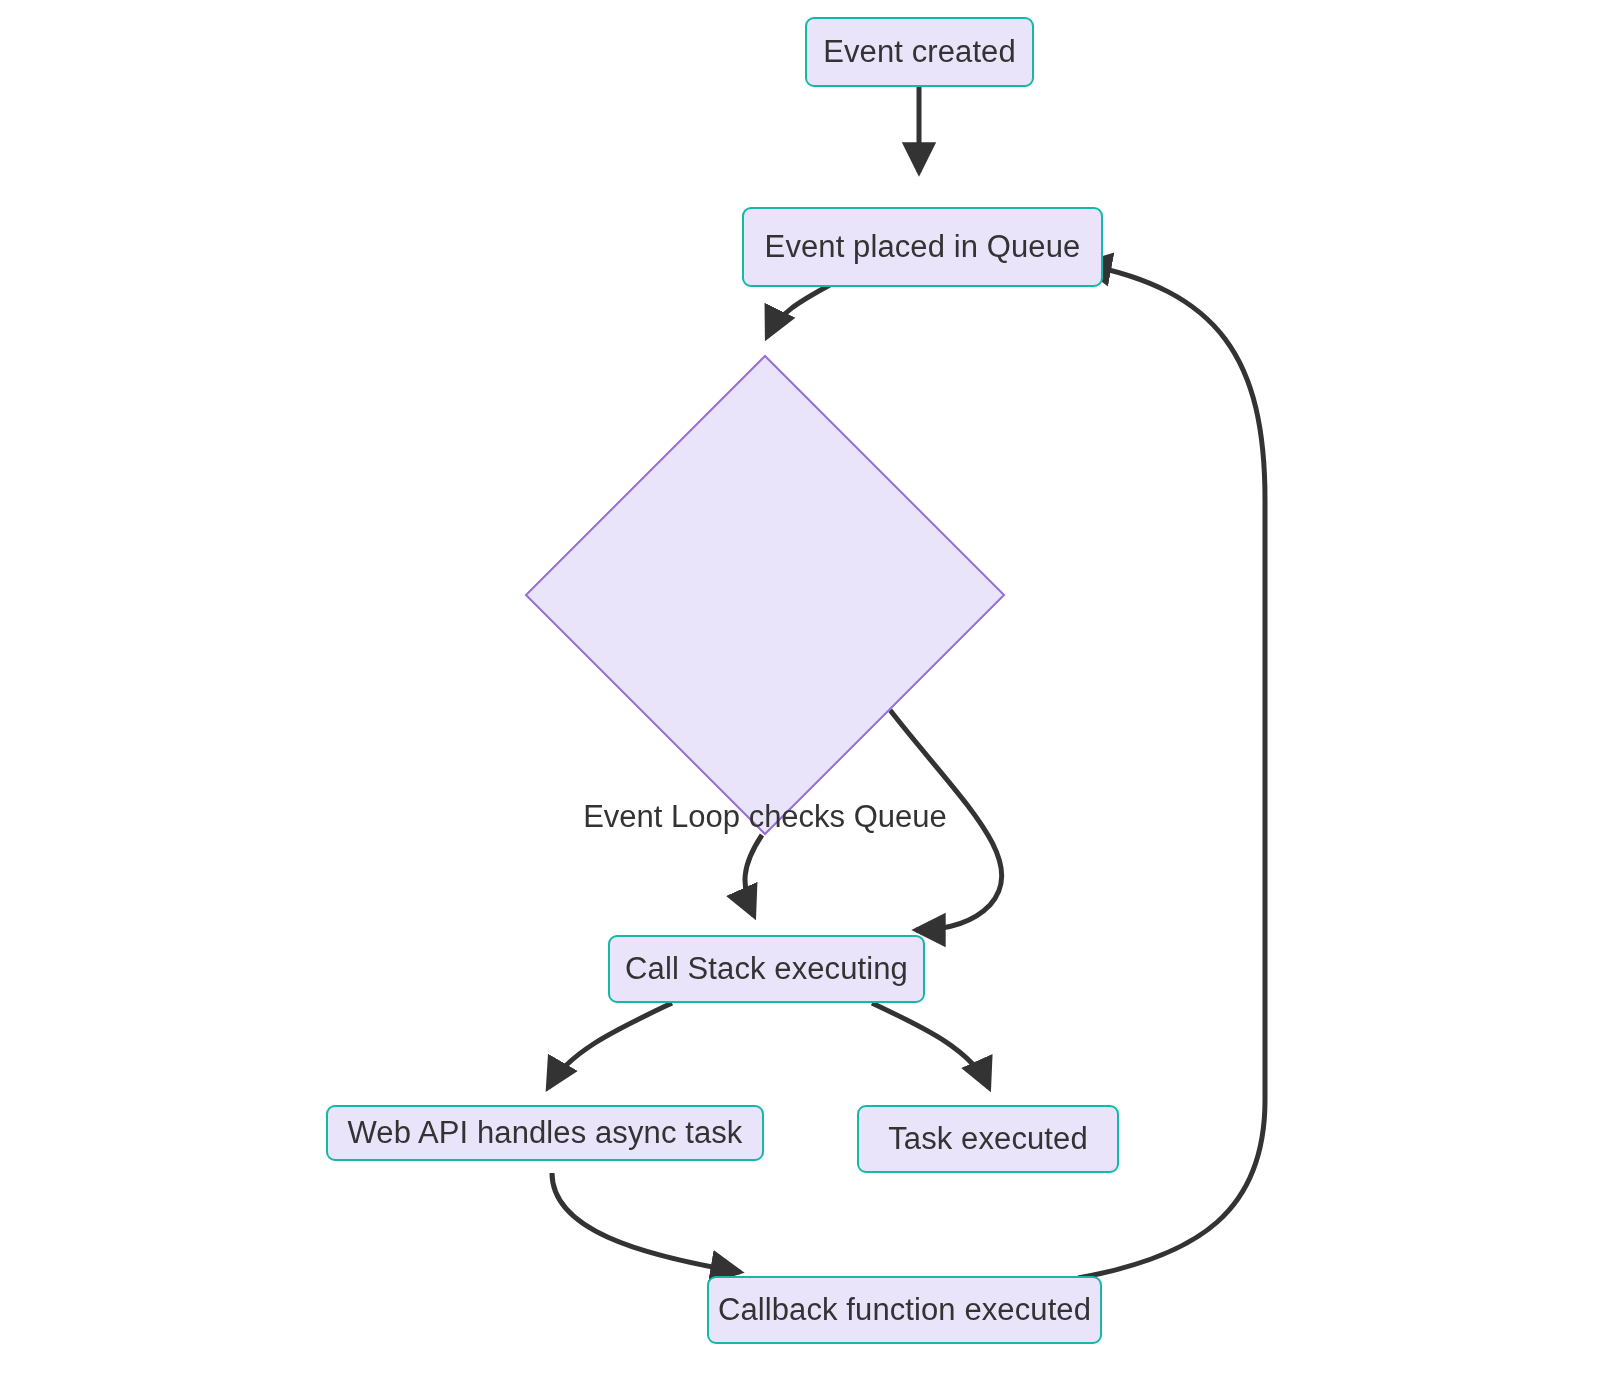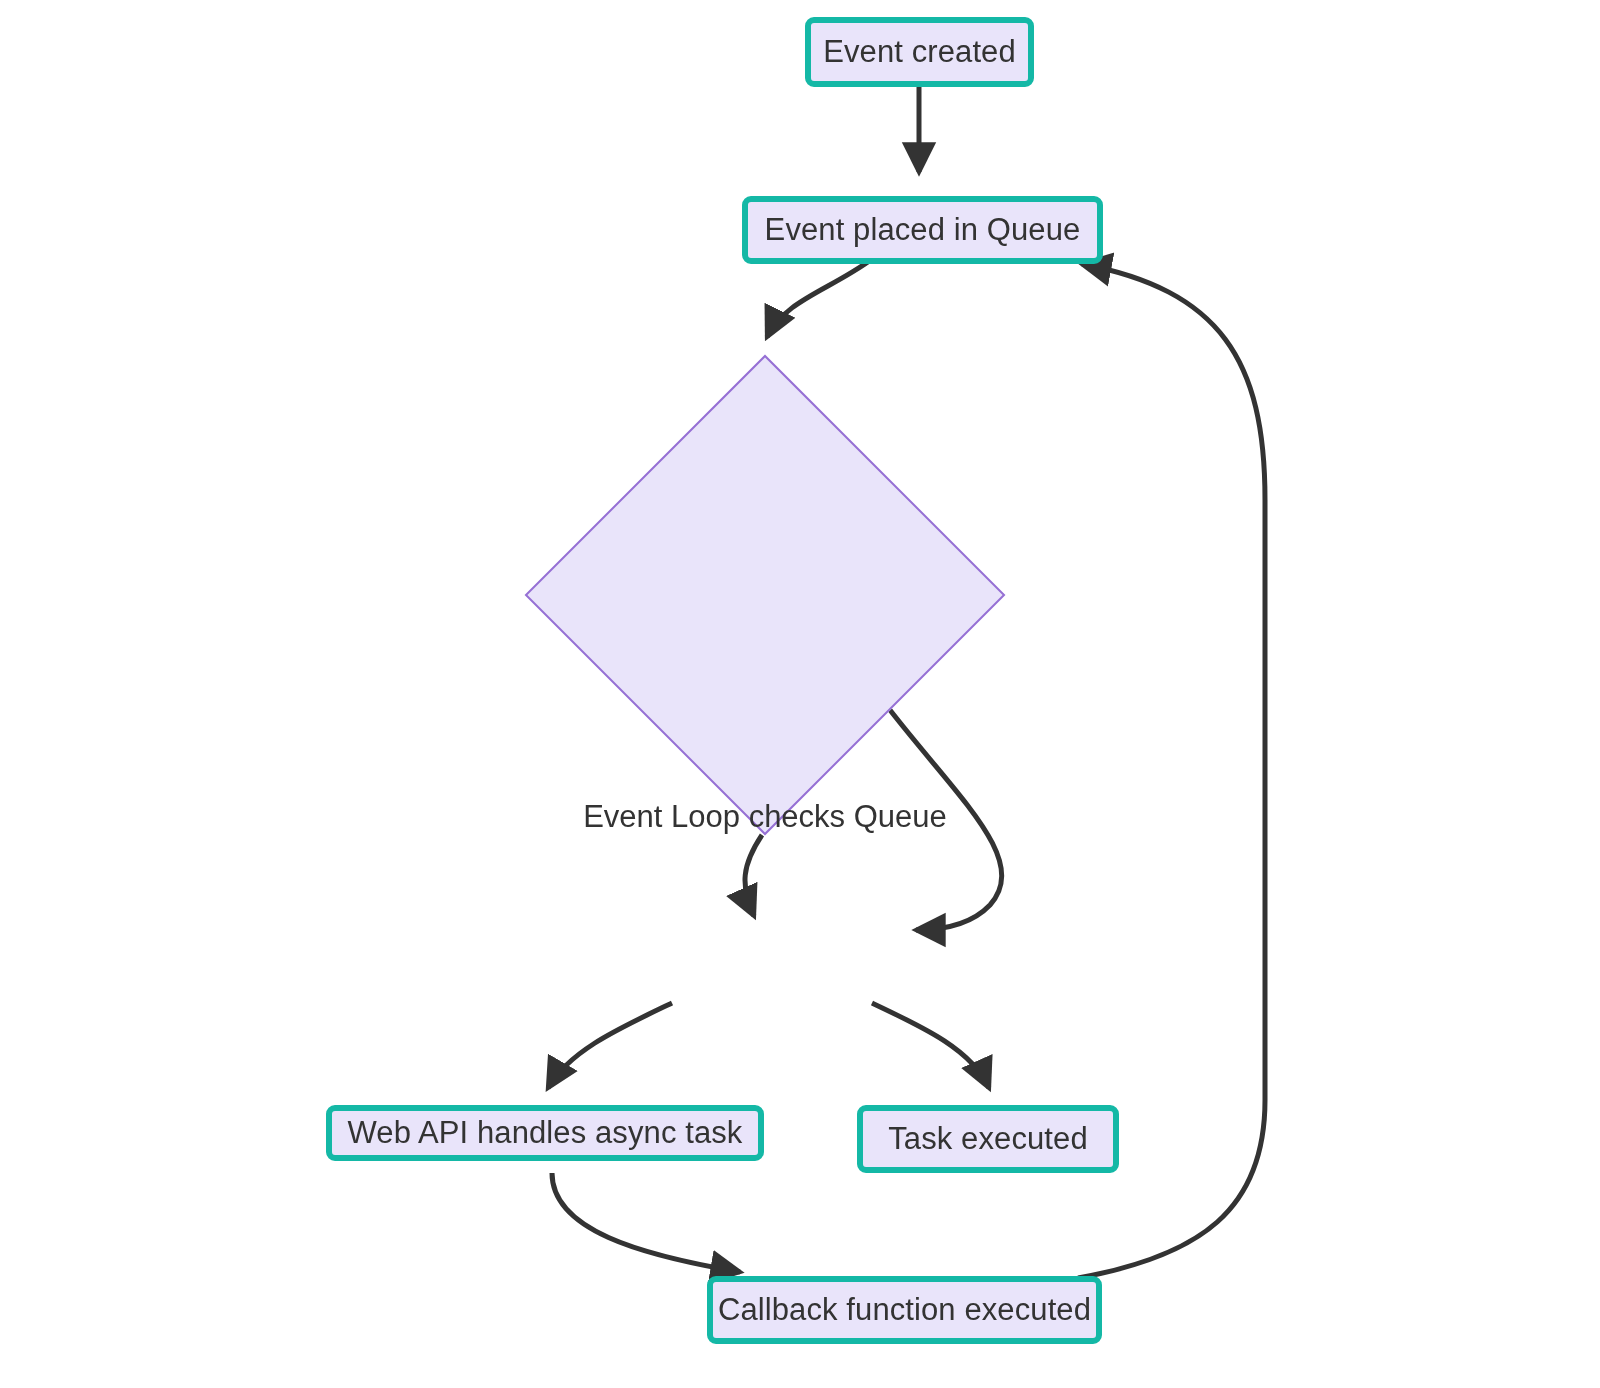--- a/index.html
+++ b/index.html
@@ -31,21 +31,21 @@
     align-items: center;
     justify-content: center;
     color: #333333;
     font-size: 31px;
     line-height: 1.2;
     white-space: nowrap;
     letter-spacing: 0.1px;
   }
   .node-rect {
     background: #e9e4fa;
-    border: 6px solid #14b8a6;
+    border: 2px solid #14b8a6;
     border-radius: 9px;
   }
   .node-diamond-wrap {
     position: absolute;
     display: flex;
     align-items: flex-end;
     justify-content: center;
   }
   .node-diamond-shape {
     position: absolute;
@@ -90,29 +90,32 @@
 
     <path d="M 552 1173 C 552 1230 640 1255 740 1272" fill="none" stroke="#333333" stroke-width="5" marker-end="url(#arrow)"></path>
 
     <path d="M 1078 1278 C 1200 1256 1265 1210 1265 1100 L 1265 500 C 1265 360 1220 290 1082 264" fill="none" stroke="#333333" stroke-width="5" marker-end="url(#arrow)"></path>
   </svg>
 
   <div class="node node-rect" style="left:805px; top:17px; width:229px; height:70px;">
     <span>Event created</span>
   </div>
 
-  <div class="node node-rect" style="left:742px; top:196px; width:361px; height:68px;">
+  <div class="node node-rect" style="left:742px; top:207px; width:361px; height:80px;">
     <span>Event placed in Queue</span>
   </div>
 
   <div class="node-diamond-wrap" style="left:525px; top:355px; width:480px; height:480px;">
     <div class="node-diamond-shape" style="width:340px; height:340px;"></div>
     <span class="node-diamond-label">Event Loop checks Queue</span>
   </div>
 
+  <div class="node node-rect" style="left:608px; top:935px; width:317px; height:68px;">
+    <span>Call Stack executing</span>
+  </div>
 
   <div class="node node-rect" style="left:326px; top:1105px; width:438px; height:56px;">
     <span>Web API handles async task</span>
   </div>
 
   <div class="node node-rect" style="left:857px; top:1105px; width:262px; height:68px;">
     <span>Task executed</span>
   </div>
 
   <div class="node node-rect" style="left:707px; top:1276px; width:395px; height:68px;">

